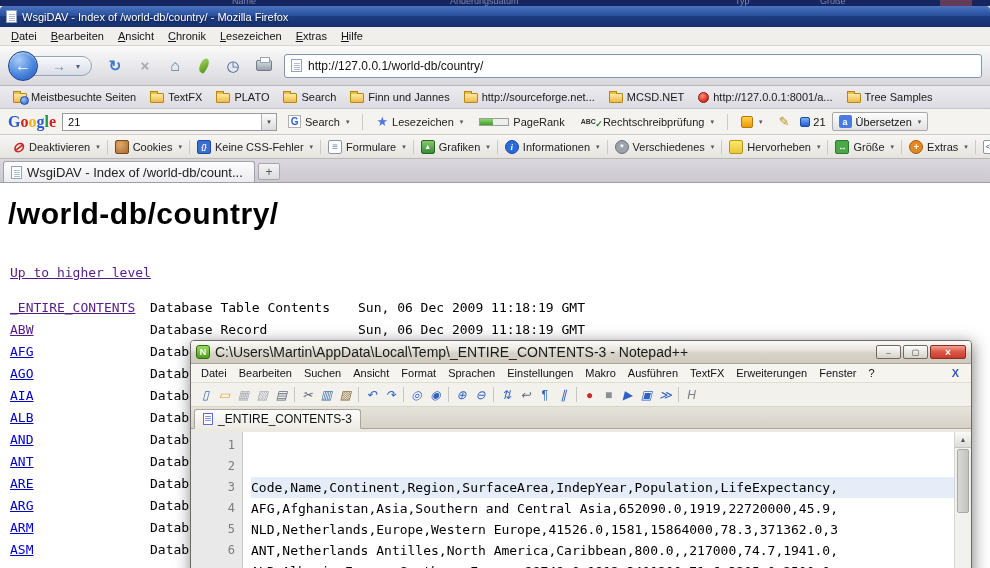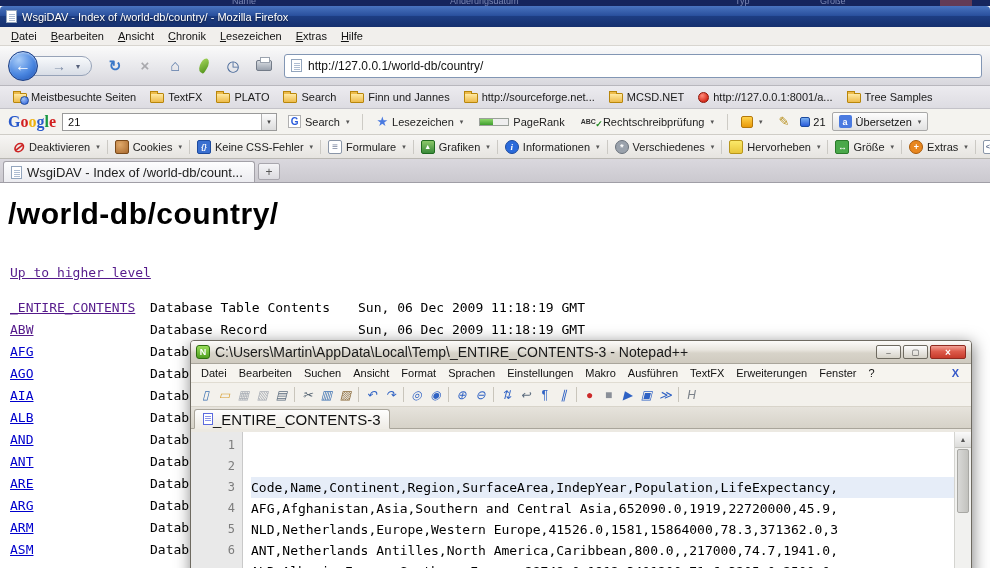--- a/index.html
+++ b/index.html
@@ -157,21 +157,21 @@
     color:#fff;font-weight:bold;font-size:10px}
   .np-menu{height:19px;background:#f6f4ef;display:flex;align-items:center;padding:0 4px;font-size:11px;border-bottom:1px solid #e0dcd2}
   .np-menu-item{padding:0 6px}
   .np-x{margin-left:auto;color:#3558c8;font-weight:bold;padding:0 8px}
   .np-toolbar{height:24px;background:#f3f1ec;border-bottom:1px solid #d8d4ca;display:flex;align-items:center;padding:0 5px}
   .np-it{width:19px;height:19px;display:flex;align-items:center;justify-content:center;font-size:12px;flex:none}
   .np-it.sep{width:1px;height:15px;background:#c9c5bb;margin:0 3px}
   .np-tabbar{height:22px;background:linear-gradient(#e6e3dc,#d6d2c8);border-bottom:1px solid #a9a59b;
     display:flex;align-items:flex-end;padding:1px 3px 0}
   .np-tab{height:20px;background:linear-gradient(#fefefe,#efece6);border:1px solid #a9a59b;border-bottom:1px solid #efece6;
-    border-radius:3px 3px 0 0;display:flex;align-items:center;padding:0 8px;font-size:15px;color:#111;position:relative;top:1px}
+    border-radius:3px 3px 0 0;display:flex;align-items:center;gap:5px;padding:0 8px;font-size:12px;color:#111;position:relative;top:1px}
   .doc-ico{width:10px;height:12px;background:#fff;border:1px solid #5b6ade;position:relative;flex:none}
   .doc-ico::before{content:"";position:absolute;left:1px;top:2px;width:6px;height:1px;background:#8a94e8;
     box-shadow:0 2px 0 #8a94e8,0 4px 0 #8a94e8}
   .np-editor{position:absolute;left:0;top:91px;right:0;bottom:0;display:flex;background:#fff}
   .np-gutter{width:52px;background:#e9e9e9;border-right:1px solid #c9c9c9;padding:3px 7px 0 0;text-align:right;
     font-family:"DejaVu Sans Mono",monospace;font-size:12px;color:#7d7d7d;line-height:21px;flex:none}
   .np-code{flex:1;padding:3px 0 0 8px;font-family:"DejaVu Sans Mono",monospace;font-size:13px;line-height:21px;
     white-space:pre;overflow:hidden;color:#000;min-width:0}
   .np-code .code-line:first-child{background:#e6edf8}
   .np-scroll{width:17px;background:#f1f1ef;border-left:1px solid #d4d4d0;flex:none;display:flex;flex-direction:column}

